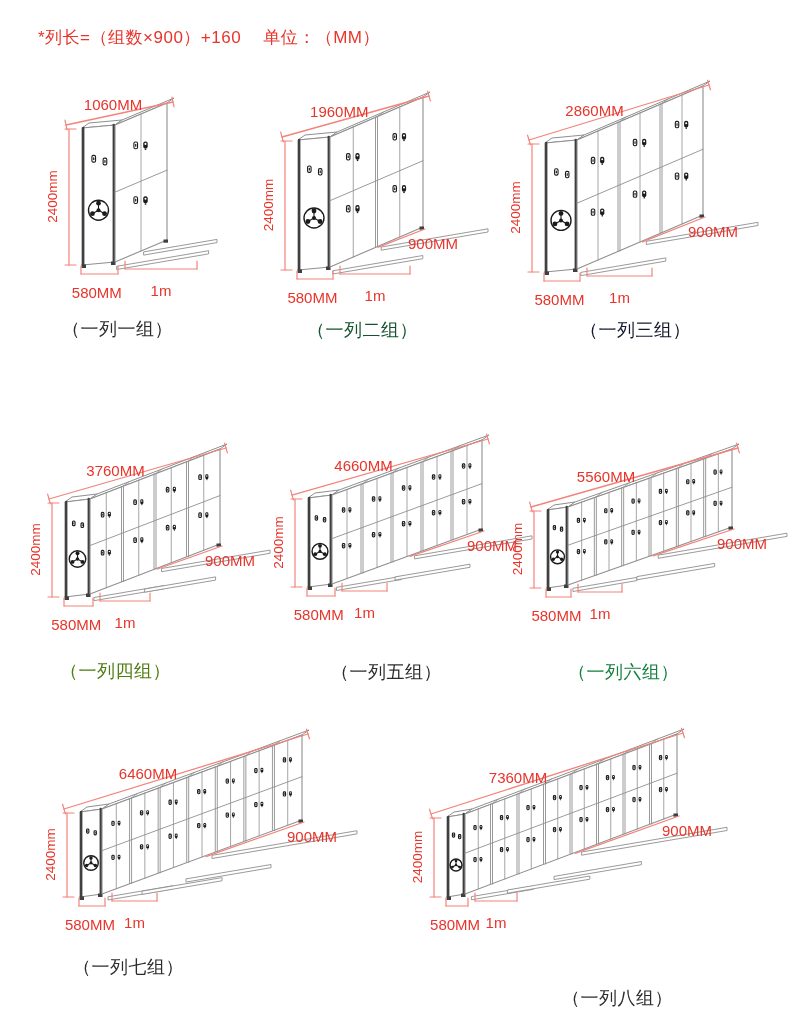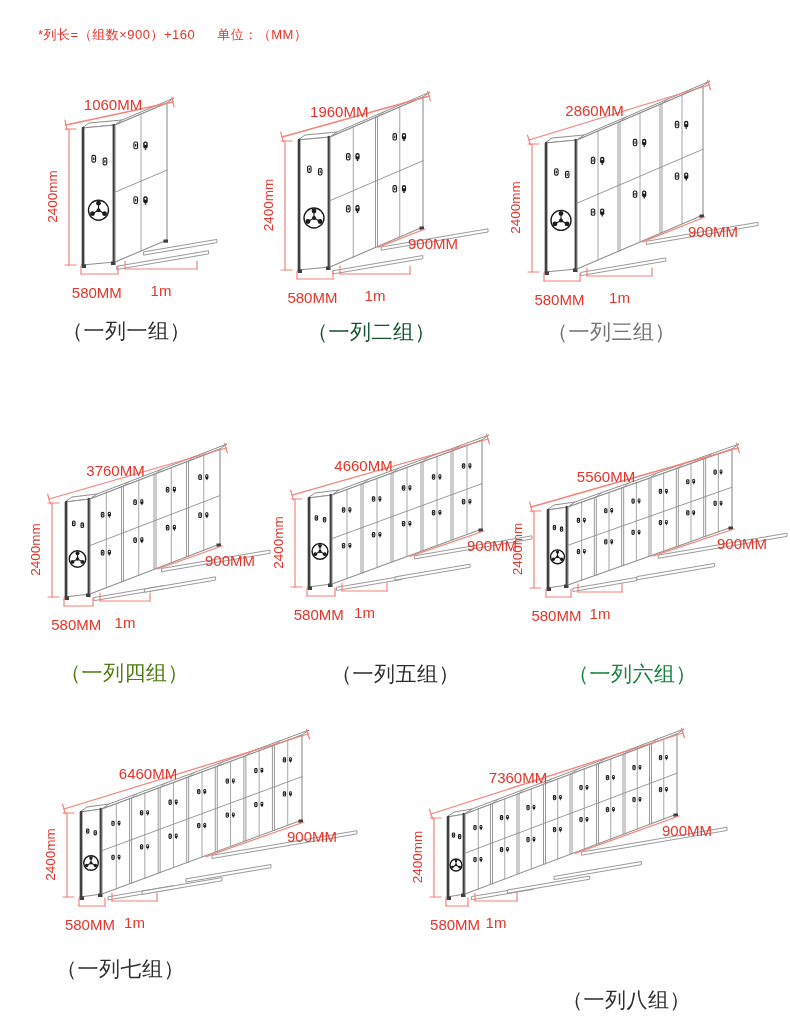--- a/index.html
+++ b/index.html
@@ -1,24 +1,24 @@
 <!DOCTYPE html>
 <html><head>
 <meta charset="utf-8">
 <style>
   html,body{margin:0;padding:0;}
   body{width:790px;height:1021px;position:relative;background:#ffffff;
        font-family:"Liberation Sans","DejaVu Sans",sans-serif;overflow:hidden;}
   .page{position:absolute;left:0;top:0;width:790px;height:1021px;background:#fff;}
-  .title{position:absolute;left:38px;top:26px;font-size:13px;font-weight:400;
+  .title{position:absolute;left:38px;top:26px;font-size:17px;font-weight:400;
          letter-spacing:.5px;white-space:nowrap;}
   .title .unit{margin-left:22px;}
   .diagram{position:absolute;}
   .diagram svg{overflow:visible;display:block;}
-  .caption{position:absolute;font-size:21px;color:#2c2c2c;letter-spacing:.5px;white-space:nowrap;}
+  .caption{position:absolute;font-size:18px;color:#2c2c2c;letter-spacing:.5px;white-space:nowrap;}
 </style>
 </head>
 <body>
 
 <div class="page">
   <div class="title" style="color: rgb(232, 52, 42);">
     <span>*列长=（组数×900）+160</span><span class="unit">单位：（MM）</span>
   </div>
   <div id="diagrams">
       <div class="diagram" style="left: 30px; top: 86px; width: 232px; height: 236px;">
@@ -870,19 +870,19 @@
           <line x1="122" y1="171" x2="122" y2="179" stroke="#f4837a" stroke-width="1.2" stroke-linecap="round"></line>
           <line x1="80" y1="179" x2="122" y2="179" stroke="#f4837a" stroke-width="1.2" stroke-linecap="round"></line>
           <text x="101" y="206" fill="#e8342a" font-size="15" text-anchor="middle">1m</text>
           <line x1="180.24" y1="131.4" x2="284" y2="94" stroke="#f4837a" stroke-width="1.3" stroke-linecap="round"></line>
           <text x="292" y="114" fill="#e8342a" font-size="15" text-anchor="middle">900MM</text>
         </svg>
       </div>
     </div>
 <div class="caption" style="left: 62px; top: 317px; color: rgb(44, 44, 44);">（一列一组）</div>
     <div class="caption" style="left: 307px; top: 318px; color: #14532d;">（一列二组）</div>
-    <div class="caption" style="left: 547px; top: 318px; color: #737373;">（一列三组）</div>
+    <div class="caption" style="left: 580px; top: 318px; color: #0f172a;">（一列三组）</div>
     <div class="caption" style="left: 60px; top: 659px; color: #4d7c0f;">（一列四组）</div>
     <div class="caption" style="left: 331px; top: 660px; color: rgb(44, 44, 44);">（一列五组）</div>
     <div class="caption" style="left: 568px; top: 660px; color: #15803d;">（一列六组）</div>
-    <div class="caption" style="left: 56px; top: 955px; color: rgb(44, 44, 44);">（一列七组）</div>
+    <div class="caption" style="left: 73px; top: 955px; color: rgb(44, 44, 44);">（一列七组）</div>
     <div class="caption" style="left: 562px; top: 955px; color: rgb(44, 44, 44); margin-top: 31px;">（一列八组）</div>
   </div>
 
 </body></html>

